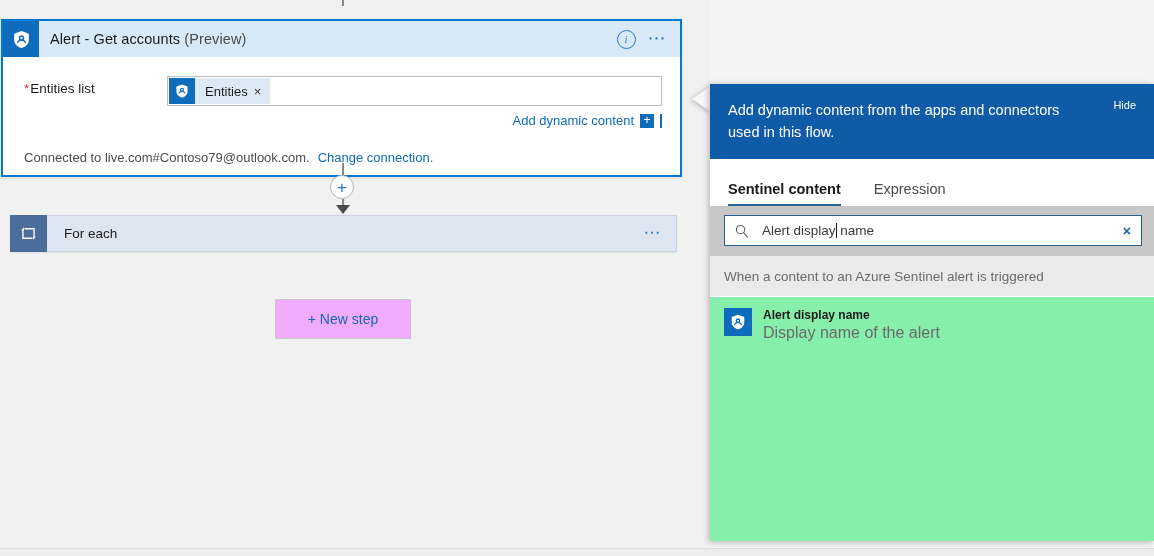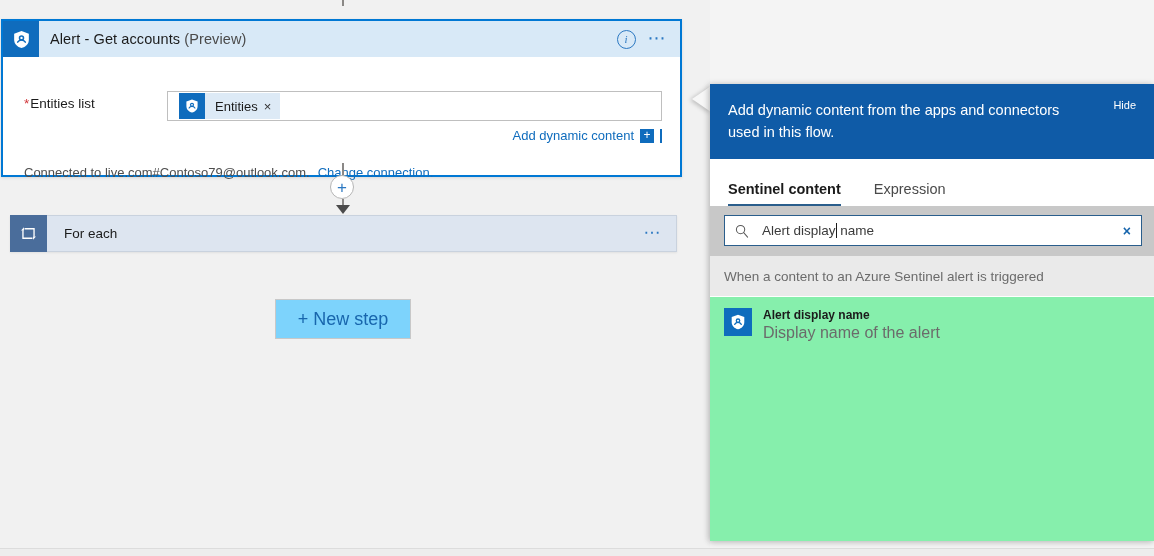--- a/index.html
+++ b/index.html
@@ -96,21 +96,21 @@
 
   .card-body {
     position: relative;
     padding: 0;
   }
 
   
   .field-row {
     display: flex;
     align-items: flex-start;
-    padding: 34px 0 0 21px;
+    padding: 19px 0 0 21px;
   }
   .field-label {
     font-size: 13.5px;
     color: #1b1b1b;
     padding-top: 5px;
     white-space: nowrap;
     width: 143px;
     flex: 0 0 auto;
   }
   .req-star {
@@ -128,21 +128,21 @@
     display: flex;
     align-items: center;
     padding-left: 1px;
     box-sizing: border-box;
   }
   .token {
     display: flex;
     align-items: center;
     height: 26px;
     background: #ddeaf6;
-    margin-left: 10px;
+    margin-left: 0;
   }
   .token-icon {
     width: 26px; height: 26px;
     background: #0f6cbd;
     display: flex; align-items: center; justify-content: center;
     flex: 0 0 auto;
   }
   .token-label {
     font-size: 13px;
     color: #1b1b1b;
@@ -264,25 +264,25 @@
     line-height: 7px;
     height: 9px;
     cursor: pointer;
   }
 
   
   #new-step {
     position: absolute;
     left: 275px; top: 299px;
     width: 136px; height: 40px;
-    background: #7dd3fc;
+    background: #f0abfc;
     border: 1px solid #c8c8c8;
     box-sizing: border-box;
     color: #1866ad;
-    font-size: 18px;
+    font-size: 14px;
     display: flex; align-items: center; justify-content: center;
     cursor: pointer;
   }
 
   
   #dyn-panel {
     position: absolute;
     left: 710px; top: 84px;
     width: 444px; height: 457px;
     background: #86efac;

